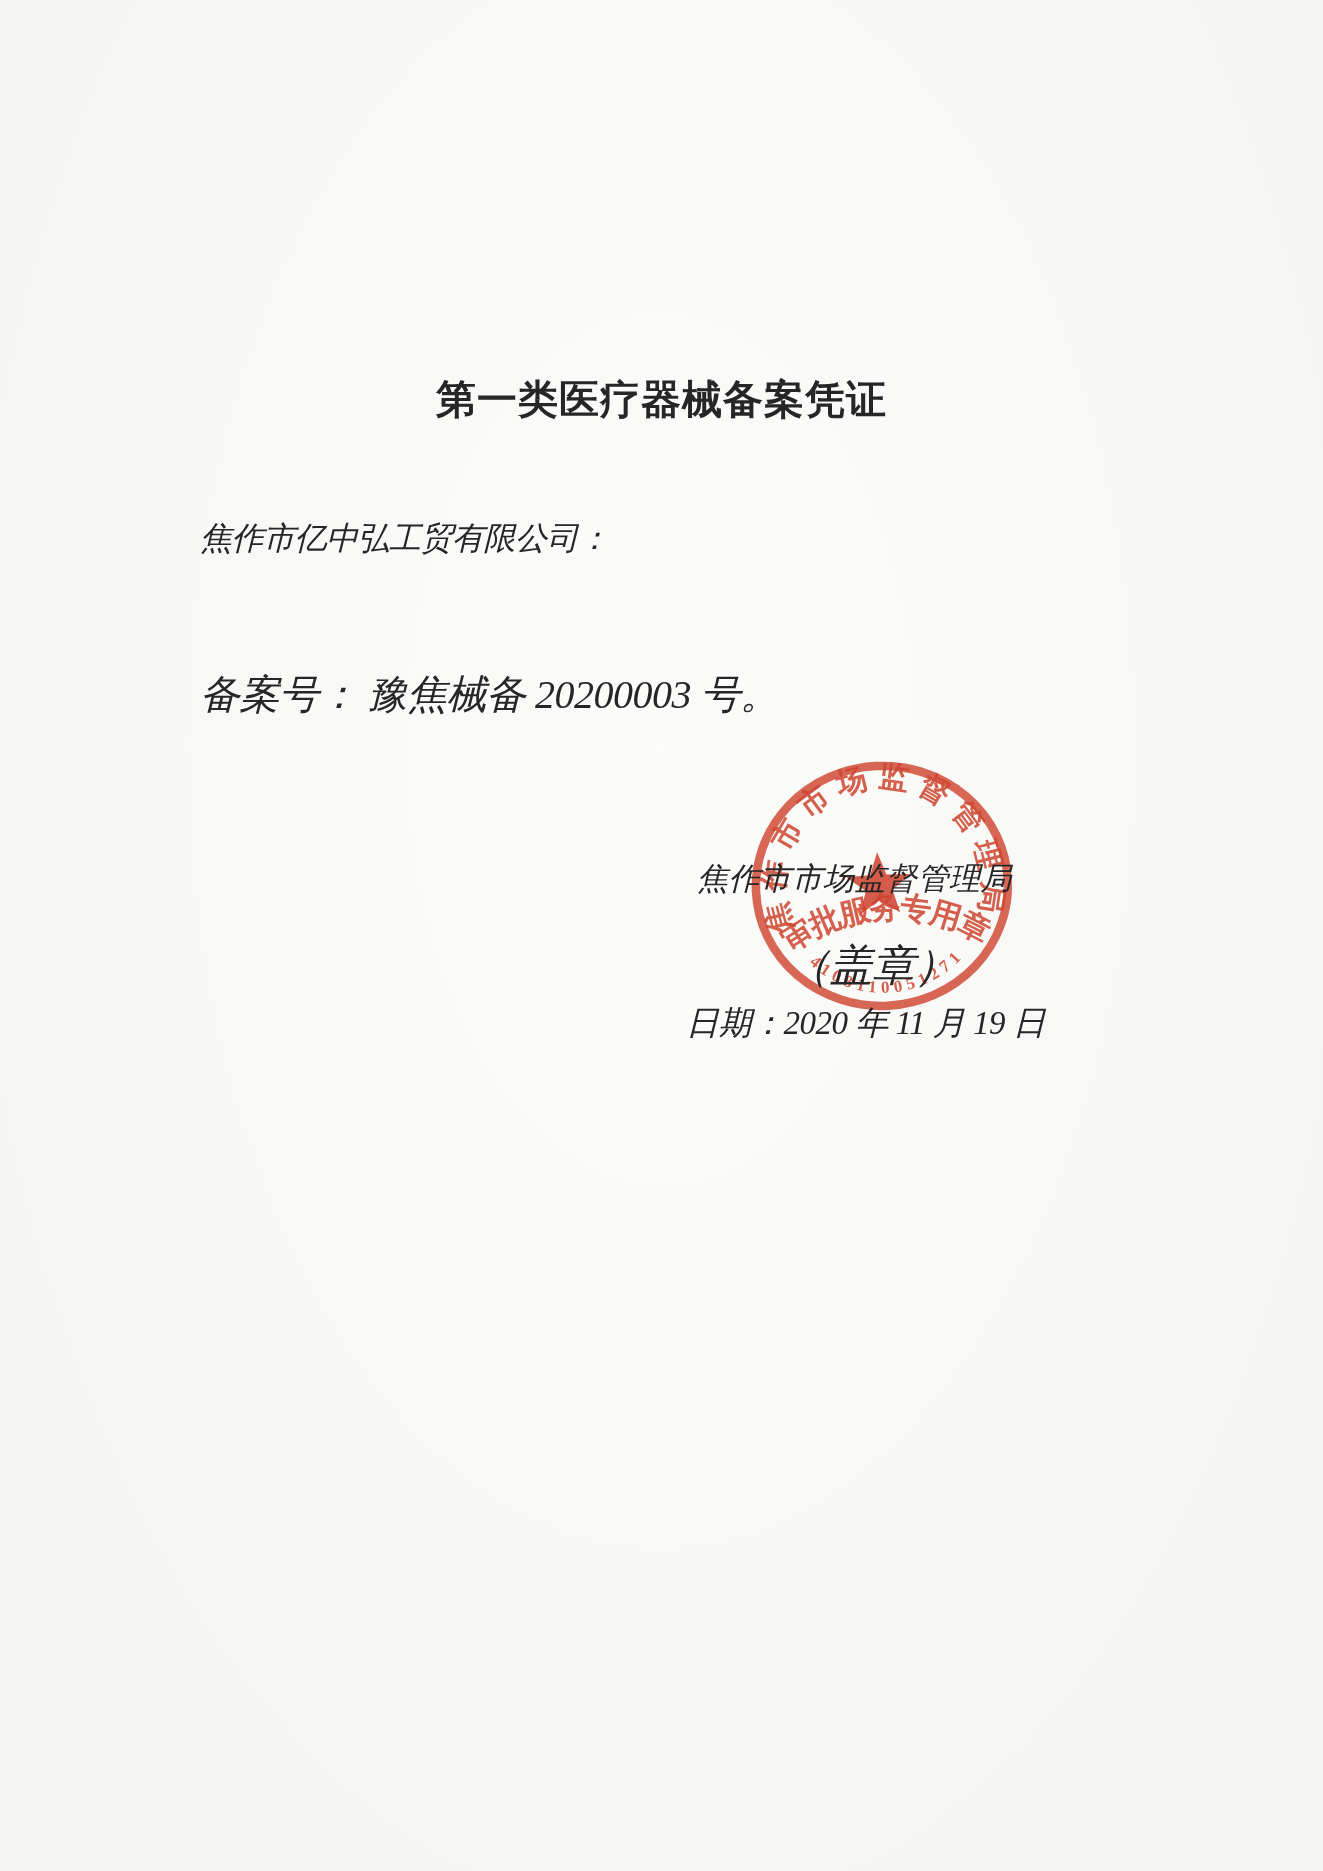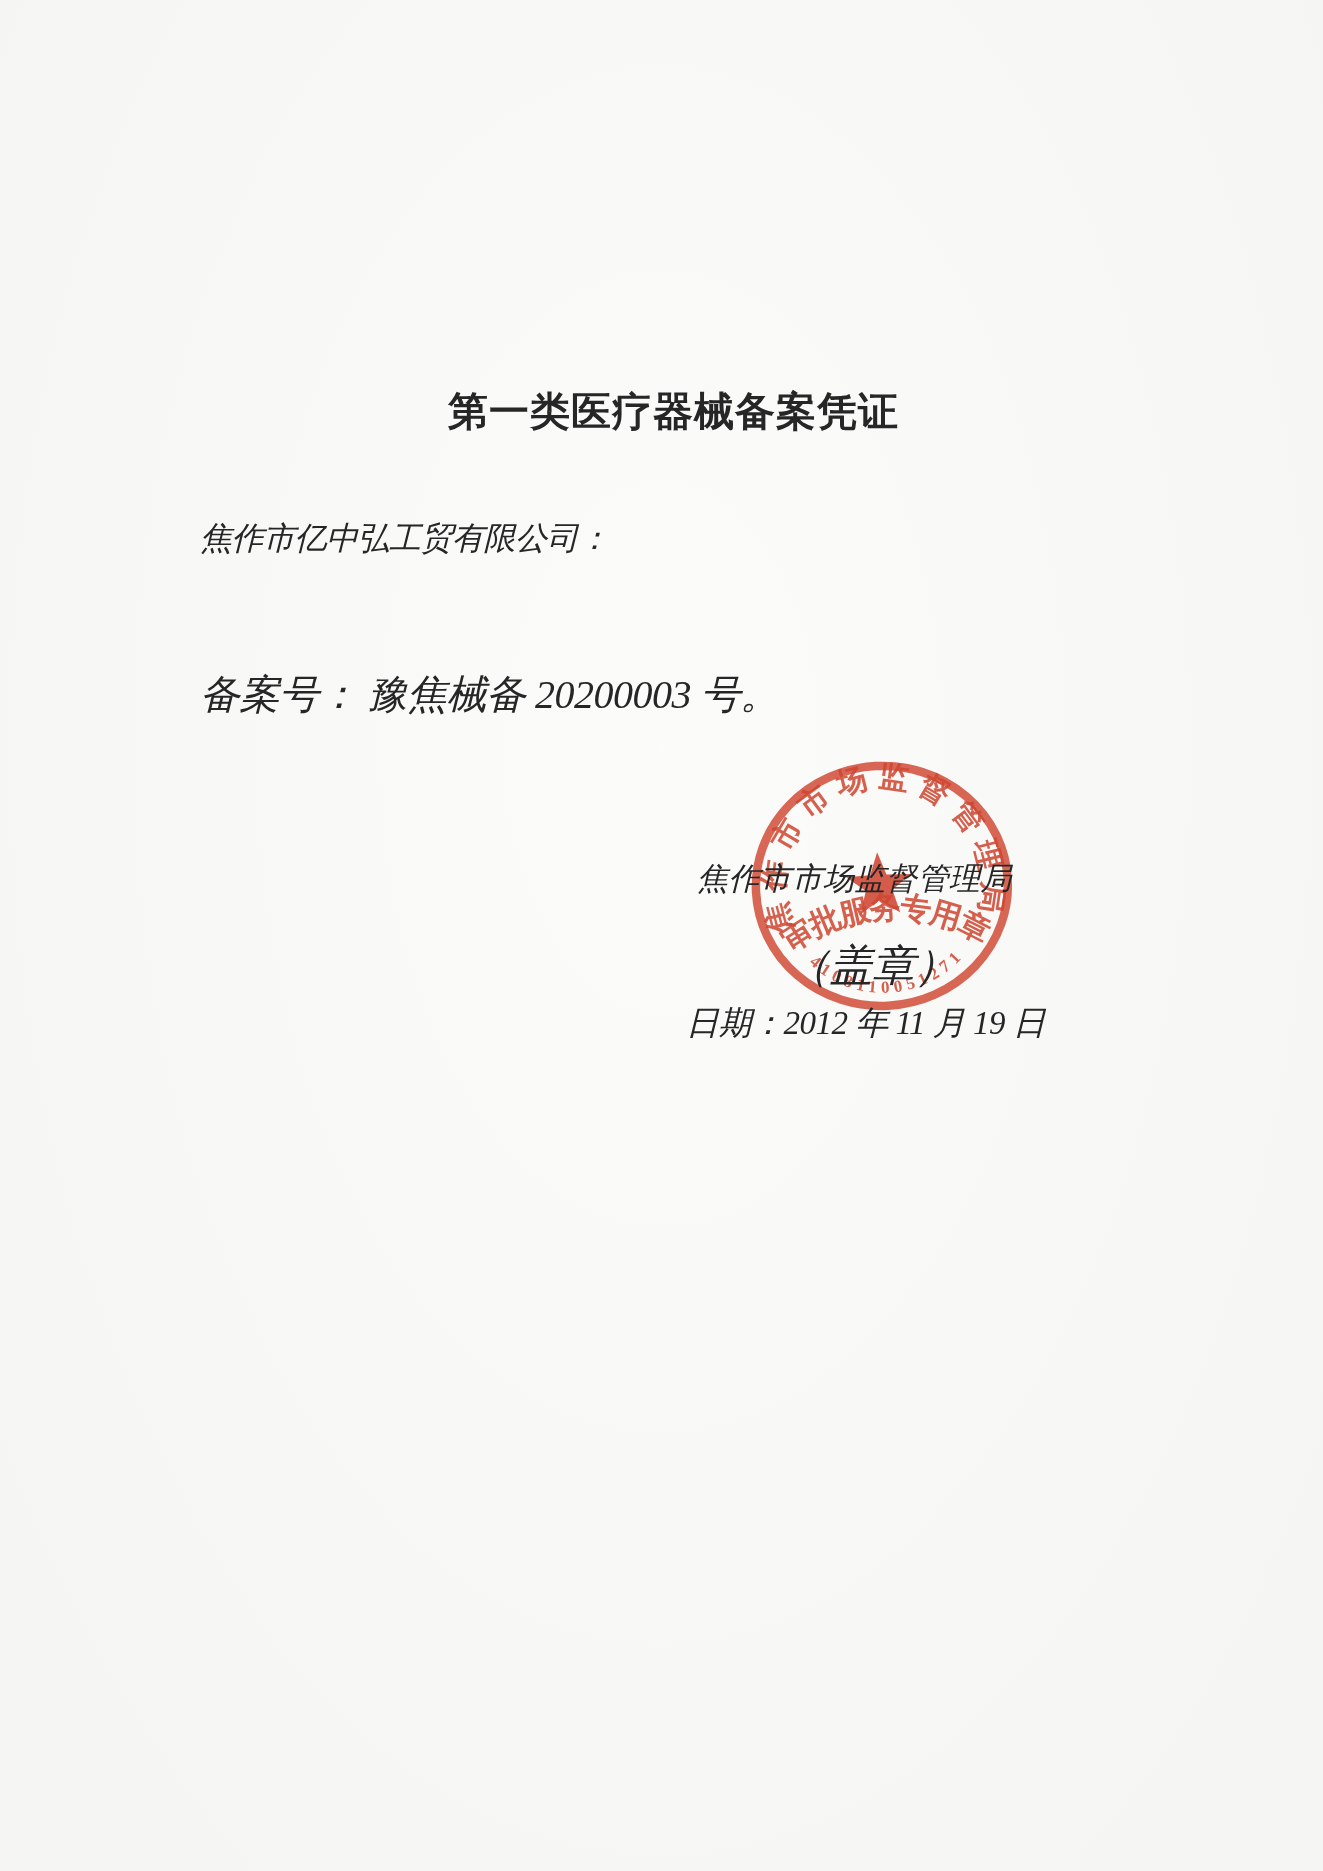--- a/index.html
+++ b/index.html
@@ -20,21 +20,21 @@
     background:var(--page-bg);
     background-image:radial-gradient(ellipse at 50% 40%, rgba(255,255,255,.5), rgba(0,0,0,.012) 85%);
     color:var(--ink);
     overflow:hidden;
   }
   .doc-title{
     position:absolute;
     top:372px;
     left:50%;
     transform:translateX(-50%);
-    margin:12px;
+    margin:0;
     font-size:40px;
     font-weight:600;
     letter-spacing:1px;
     white-space:nowrap;
   }
   .txt{
     position:absolute;
     margin:0;
     font-size:31px;
     letter-spacing:-0.5px;
@@ -101,15 +101,15 @@
       <text class="seal-arc-text" font-size="17" letter-spacing="5" opacity="0.86">
         <textPath href="#sealNumArc" startOffset="50%" text-anchor="middle">4108110051271</textPath>
       </text>
     </svg>
   </div>
 
   <p class="txt agency">焦作市市场监督管理局</p>
 
   <p class="txt seal-note">（盖章）</p>
 
-  <p class="txt date-line">日期：2012 年 11 月 19 日</p>
+  <p class="txt date-line">日期：2020 年 11 月 19 日</p>
 
 </div>
 
 </body></html>

